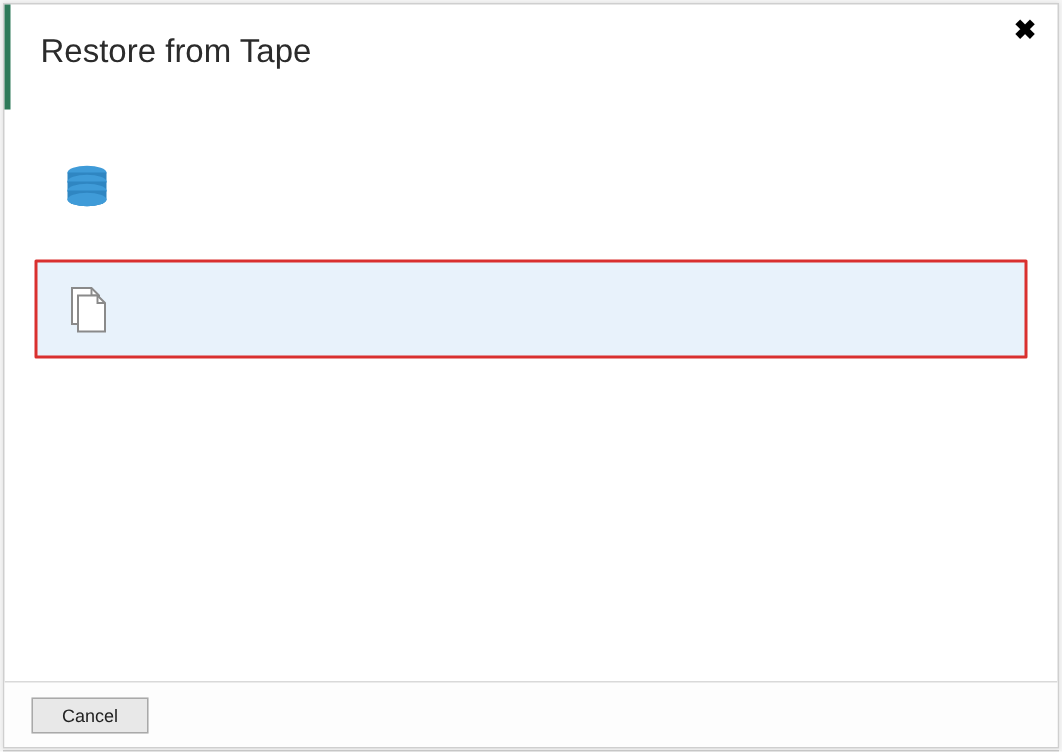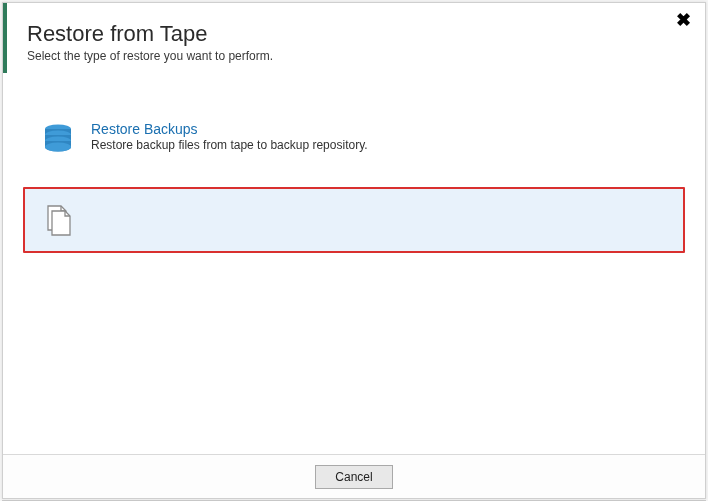--- a/index.html
+++ b/index.html
@@ -94,21 +94,21 @@
   }
 
   .footer {
     position: absolute;
     bottom: 0;
     left: 0;
     right: 0;
     height: 44px;
     border-top: 1px solid #d9d9d9;
     display: flex;
-    justify-content: center;
+    justify-content: flex-start;
     align-items: center;
     padding: 0 18px;
     background: #fdfdfd;
   }
   .btn {
     min-width: 78px;
     height: 24px;
     font-size: 12px;
     background: #e8e8e8;
     border: 1px solid #a9a9a9;
@@ -130,40 +130,35 @@
 </head>
 <body>
 
 <div class="dialog">
   <div class="left-accent"></div>
 
   <div class="close-btn">✖</div>
 
   <div class="header">
     <div class="header-title">Restore from Tape</div>
-    <div class="header-sub">Select the type of restore you want to perform.</div>
   </div>
 
   <div class="options">
 
     <div class="option">
       <div class="option-icon">
         <svg width="32" height="34" viewBox="0 0 32 34">
           <ellipse cx="16" cy="6" rx="13" ry="4.5" fill="#3f9bd8"></ellipse>
           <path d="M3 6 v6 a13 4.5 0 0 0 26 0 V6" fill="#2f86c2"></path>
           <ellipse cx="16" cy="12" rx="13" ry="4.5" fill="#3f9bd8"></ellipse>
           <path d="M3 12 v6 a13 4.5 0 0 0 26 0 V12" fill="#2f86c2"></path>
           <ellipse cx="16" cy="18" rx="13" ry="4.5" fill="#3f9bd8"></ellipse>
           <path d="M3 18 v6 a13 4.5 0 0 0 26 0 V18" fill="#2f86c2"></path>
           <ellipse cx="16" cy="24" rx="13" ry="4.5" fill="#3f9bd8"></ellipse>
         </svg>
-      </div>
-      <div class="option-text">
-        <div class="option-title">Restore Backups</div>
-        <div class="option-desc">Restore backup files from tape to backup repository.</div>
       </div>
     </div>
 
     <div class="option selected">
       <div class="option-icon">
         <svg width="34" height="34" viewBox="0 0 34 34">
           <g fill="#ffffff" stroke="#8a8a8a" stroke-width="1.3">
             <path d="M7 3 h13 l5 5 v19 h-18 z"></path>
             <path d="M20 3 v5 h5" fill="none"></path>
           </g>

